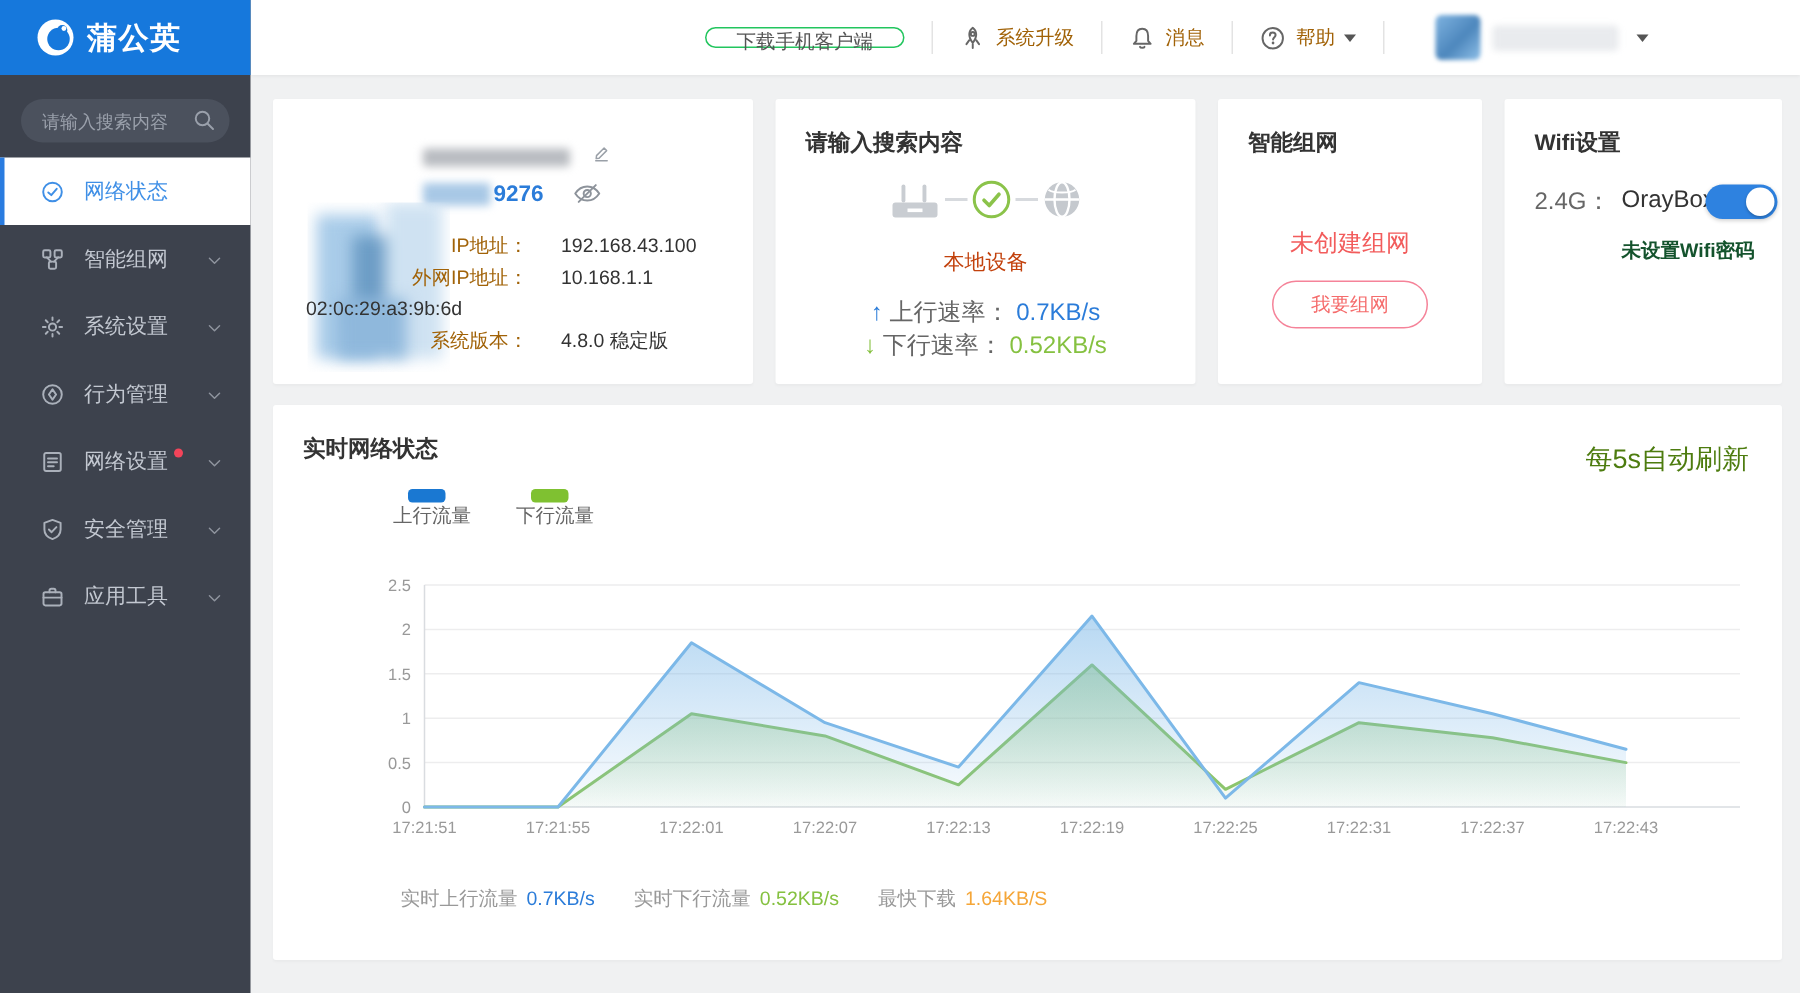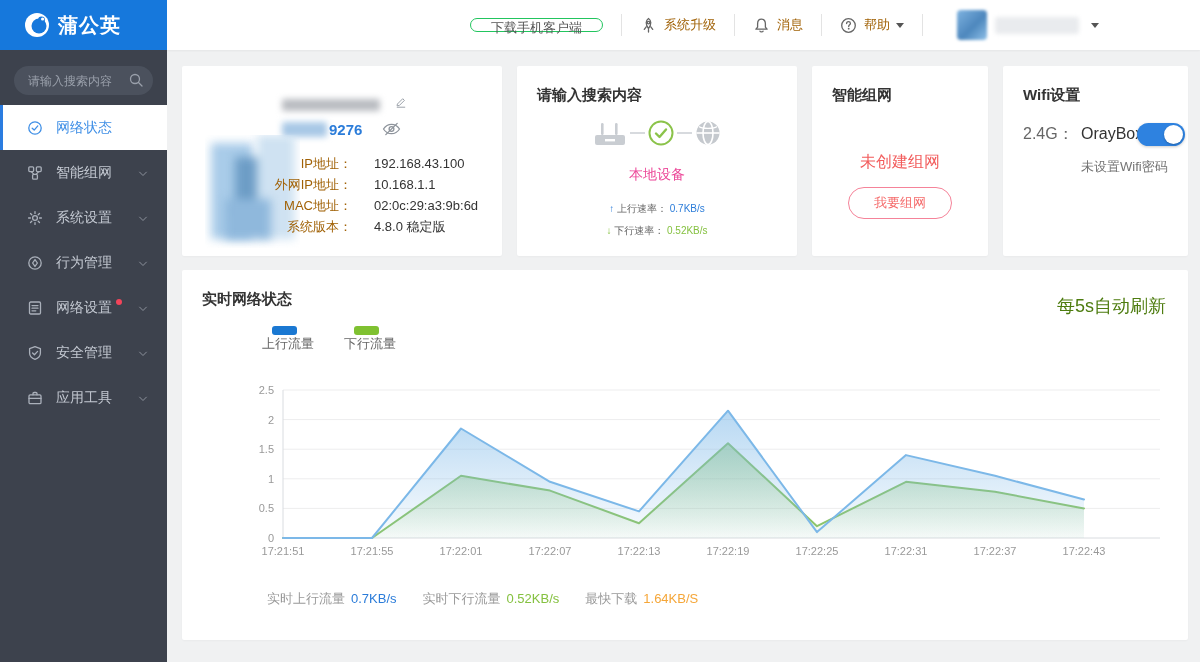--- a/index.html
+++ b/index.html
@@ -58,38 +58,38 @@
   .dev-img i { position:absolute; filter:blur(5px); }
   .dev-info { position:absolute; left:0; top:87px; right:10px; }
   .dev-info .row { display:flex; line-height:21px; font-size:13px; }
   .dev-info .lb { flex:0 0 170px; text-align:right; color:#a16207; }
   .dev-info .vl { margin-left:22px; color:#333; }
 
   .card-conn { width:280px; }
   .conn-icons { position:absolute; left:0; top:52px; width:100%; display:flex; align-items:center; justify-content:center; }
   .dash { width:15px; height:2px; background:#d7dade; margin:0 3px; }
   .local-link { position:absolute; left:0; top:100px; width:100%; text-align:center;
-    color:#ec4899; font-size:14px; cursor:pointer; text-decoration:none; }
-  .speeds { position:absolute; left:0; top:132px; width:100%; text-align:center; font-size:10px; line-height:22px; color:#666; }
+    color:#c2410c; font-size:14px; cursor:pointer; text-decoration:none; }
+  .speeds { position:absolute; left:0; top:132px; width:100%; text-align:center; font-size:16px; line-height:22px; color:#666; }
   .arr-up { color:#2b7cd9; font-weight:bold; } .arr-dn { color:#85c140; font-weight:bold; }
   .v-up { color:#2b7cd9; } .v-dn { color:#85c140; }
 
   .card-smart { width:176px; }
   .smart-status { position:absolute; left:0; top:86px; width:100%; text-align:center; color:#f25c5c; font-size:16px; }
   .smart-btn { position:absolute; left:36px; top:121px; width:104px; height:32px; border:1px solid #f58399;
     border-radius:16px; background:#fff; color:#f56c6c; font-size:13px; cursor:pointer; font-family:inherit; }
 
   .card-wifi { flex:1; }
   .wifi-row { position:absolute; left:20px; right:3px; top:58px; height:24px; font-size:16px; }
   .band { color:#666; } .ssid { position:absolute; left:58px; top:1px; color:#333; }
   .toggle { position:absolute; right:0; top:-1px; width:48px; height:23px; border-radius:12px;
     background:#2e82e0; cursor:pointer; box-shadow:0 1px 3px rgba(0,0,0,.2); }
   .knob { position:absolute; right:2px; top:2px; width:19px; height:19px; border-radius:50%; background:#fff;
     box-shadow:0 1px 2px rgba(0,0,0,.25); }
-  .wifi-warn { position:absolute; left:78px; top:92px; color:#737373; font-size:13px; cursor:pointer; }
+  .wifi-warn { position:absolute; left:78px; top:92px; color:#14532d; font-size:13px; cursor:pointer;font-weight:bold; }
 
   .chart-card { margin-top:14px; height:370px; }
   .refresh-note { position:absolute; right:22px; top:24px; color:#4d7c0f; font-size:18px; }
   .legend { position:absolute; left:80px; top:56px; display:flex; align-items:center; font-size:13px; color:#666; }
   .legend .sw { width:25px; height:9px; border-radius:3px; margin-right:8px; }
   .legend .li { display:flex; align-items:center; margin-right:30px; cursor:pointer;flex-direction:column; }
   #chart-svg { position:absolute; left:38px; top:100px; }
   .stats { position:absolute; left:85px; top:320px; font-size:13px; color:#999; }
   .stats .st { margin-right:26px; }
   .stats b { font-weight:normal; margin-left:6px; }
@@ -258,21 +258,20 @@
         <div class="dev-info" id="dev-info">
             <div class="row">
               <span class="lb">IP地址：</span>
               <span class="vl">192.168.43.100</span>
             </div>
             <div class="row">
               <span class="lb">外网IP地址：</span>
               <span class="vl">10.168.1.1</span>
             </div>
             <div class="row">
-              <span class="lb">MAC地址：</span>
               <span class="vl">02:0c:29:a3:9b:6d</span>
             </div>
             <div class="row">
               <span class="lb">系统版本：</span>
               <span class="vl">4.8.0 稳定版</span>
             </div>
           </div>
       </section>
 
       <section class="card card-conn">

